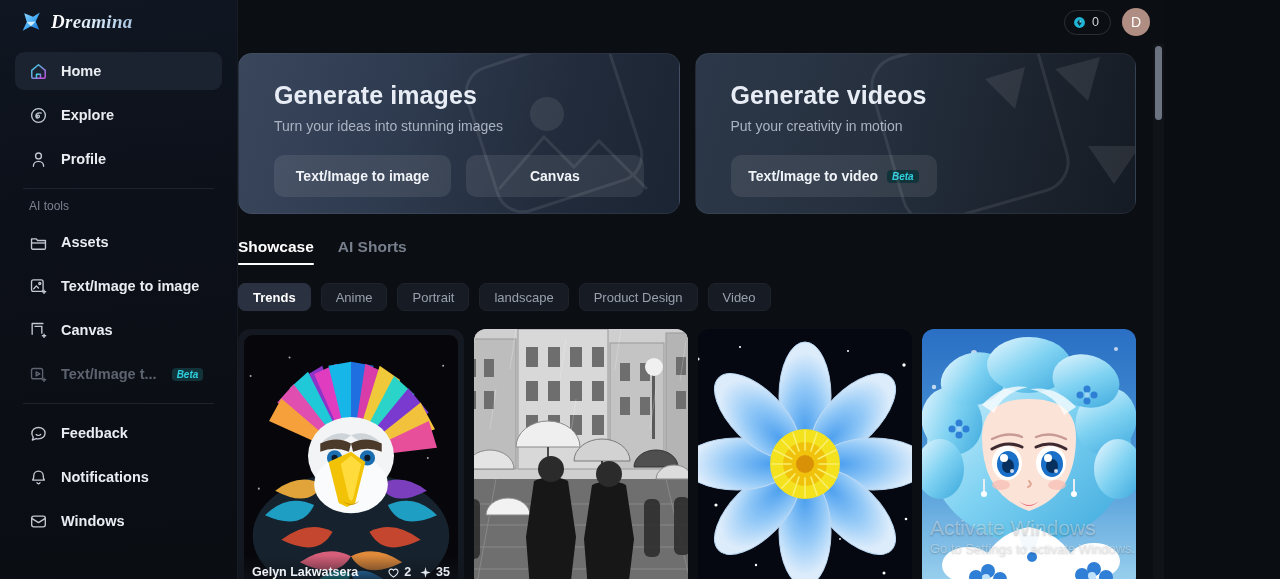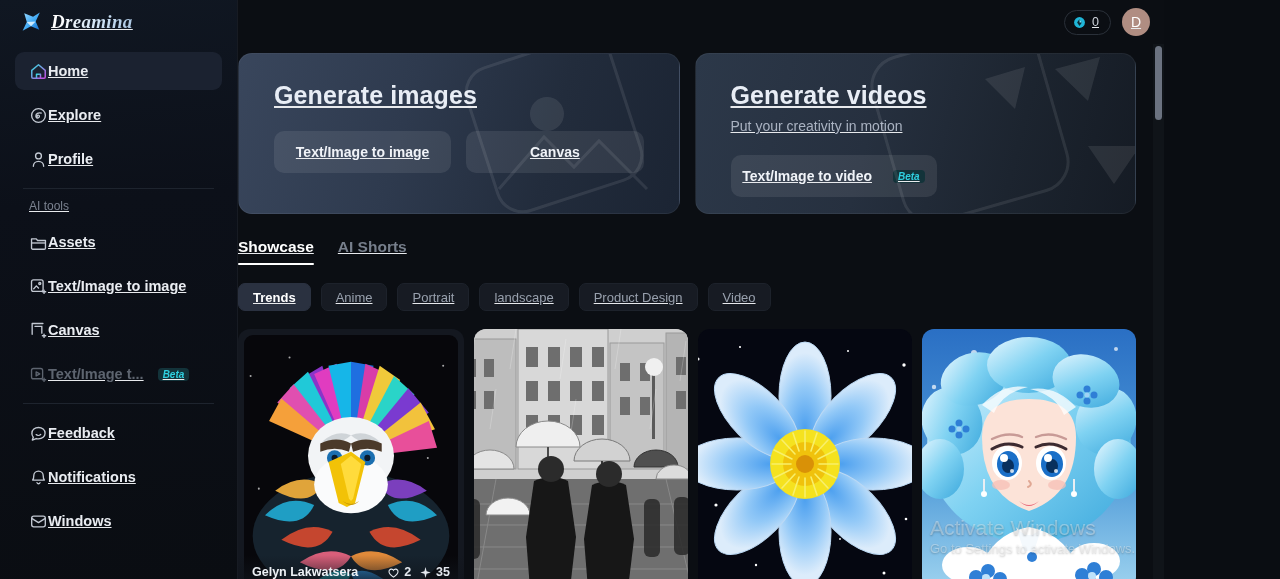--- a/index.html
+++ b/index.html
@@ -3,21 +3,21 @@
 <meta charset="utf-8">
 <style>
   * { box-sizing: border-box; margin: 0; padding: 0; }
   html, body {
     width: 1280px; height: 579px;
     overflow: hidden;
     background: #0a0d12;
     font-family: "Liberation Sans", sans-serif;
     color: #e8eaed;
   }
-  .app { display: flex; width: 1164px; height: 579px; position: relative; text-decoration: underline; }
+  .app { display: flex; width: 1164px; height: 579px; position: relative; }
 
   
   .sidebar {
     width: 238px; height: 579px; flex: 0 0 238px;
     background: linear-gradient(175deg, #101722 0%, #0c1019 35%, #0a0d12 100%);
     border-right: 1px solid #171b23;
     padding: 0 15px;
     position: relative;
     overflow: hidden;
   }
@@ -27,39 +27,39 @@
   }
   .logo-mark { width: 25px; height: 25px; flex: 0 0 25px; }
   .logo-text {
     font-size: 19px; font-weight: 700; font-style: italic;
     letter-spacing: .3px;
     background: linear-gradient(100deg,#ffffff 10%, #cfe3f6 60%, #a8c4e0 100%);
     -webkit-background-clip: text; background-clip: text; color: transparent;
     font-family: "Liberation Serif", serif;
   }
   .nav-item {
-    display: flex; align-items: center; 
+    display: flex; align-items: center; gap: 13px;
     height: 38px; padding: 0 14px; border-radius: 9px;
     margin-bottom: 6px; cursor: pointer;
     font-size: 14.5px; font-weight: 600; color: #e9ecf1;
     white-space: nowrap;
   }
   .nav-item.active { background: #1b2230; }
   .nav-item.muted { color: #5d646f; }
   .nav-item .ico { width: 19px; height: 19px; flex:0 0 19px; display:flex; align-items:center; justify-content:center; }
   .nav-item .ico svg { display:block; }
   .nav-group-title {
     font-size: 12px; color: #7b8290; padding: 0 14px;
     margin: 8px 0 10px; font-weight: 400;
   }
   .divider { height:1px; background:#1e242e; margin: 10px 8px; }
   .beta-pill {
     font-size: 10px; font-style: italic; font-weight: 700;
     color: #2fd0e0; background: #13333a;
-    border-radius: 4px; padding: 1px 5px; margin-left: 14px;
+    border-radius: 4px; padding: 1px 5px; margin-left: 2px;
   }
   .nav-sec-1 { padding-top: 8px; }
 
   
   .main {
     flex: 1; height: 579px; position: relative;
     background: #0b0e13;
     overflow: hidden;
   }
   .topbar {
@@ -336,20 +336,21 @@
 
       <div class="hero images">
         <div class="hero-deco">
           <svg width="260" height="200" viewBox="0 0 260 200" fill="none" stroke="#ffffff" stroke-width="3">
             <rect x="40" y="25" width="150" height="150" rx="26" transform="rotate(-18 115 100)"></rect>
             <circle cx="108" cy="90" r="17" fill="#ffffff" stroke="none"></circle>
             <path d="M60 165 l45 -52 30 30 25 -26 48 48"></path>
           </svg>
         </div>
         <h2>Generate images</h2>
+        <p>Turn your ideas into stunning images</p>
         <div class="hero-btns">
           <button class="hero-btn">Text/Image to image</button>
           <button class="hero-btn">Canvas</button>
         </div>
       </div>
 
       <div class="hero videos">
         <div class="hero-deco">
           <svg width="290" height="210" viewBox="0 0 290 210" fill="none" stroke="#ffffff" stroke-width="3">
             <rect x="20" y="15" width="170" height="170" rx="30" transform="rotate(-16 105 100)"></rect>

